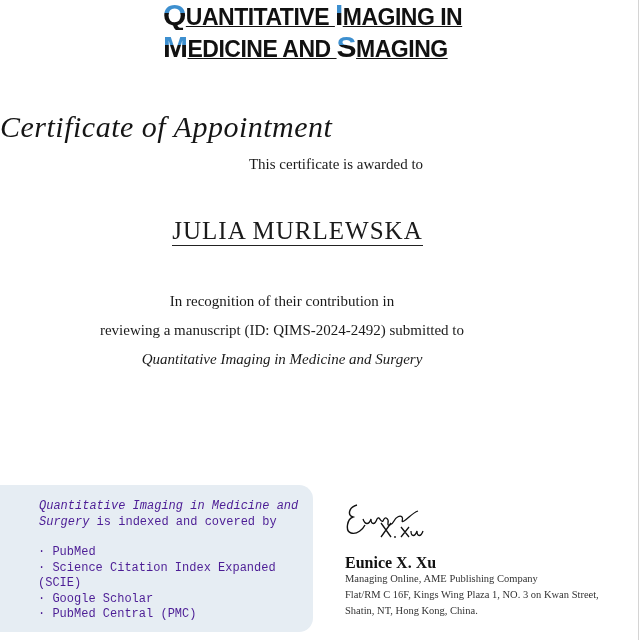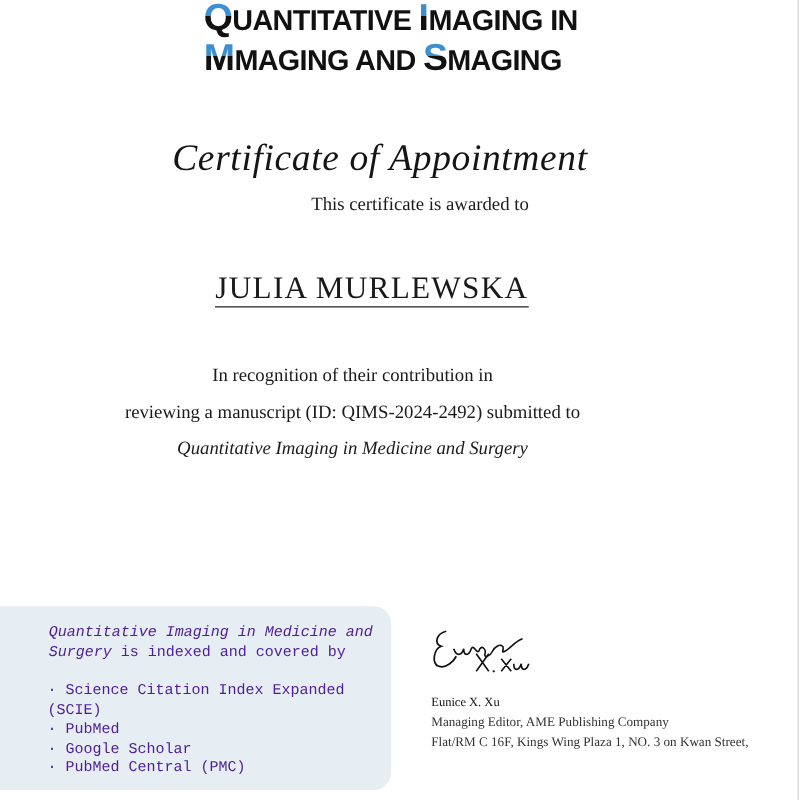--- a/index.html
+++ b/index.html
@@ -9,29 +9,29 @@
       font-family: "Liberation Serif", serif; color: #1a1a1a;
     }
     .right-edge {
       position: absolute; top: 0; right: 1px; width: 1px; height: 640px; background: #d4d4d4;
     }
     .logo {
       position: absolute; left: 163px; top: 0px; width: 330px;
       font-family: "Liberation Sans", sans-serif; font-weight: bold;
       color: #111; line-height: 30px;
     }
-    .logo-line { white-space: nowrap; letter-spacing: -0.5px; }
+    .logo-line { white-space: nowrap; letter-spacing: -0.5px; text-decoration: underline; }
     .logo-line.l1 { height: 32px; }
     .logo-line.l2 { height: 32px; }
     .cap { font-size: 30px; position: relative; display: inline-block;
       background: linear-gradient(to bottom, #3d8fcf 0%, #3d8fcf 42%, #111 42%, #111 100%);
       -webkit-background-clip: text; background-clip: text; color: transparent; }
     .small { font-size: 23px; }
     .cert-title {
-      position: absolute; left: 0; width: 608px; top: 110px; text-align: center;
+      position: absolute; left: 0; width: 608px; top: 110px; text-align: left;
       font-family: "Liberation Serif", serif; font-style: italic; font-size: 30px;
       letter-spacing: 0.5px; color: #151515;
     }
     .awarded {
       position: absolute; left: 16px; width: 640px; top: 156px; text-align: center; font-size: 15px;
     }
     .recipient {
       position: absolute; left: 0; width: 595px; top: 217px; text-align: center;
     }
     .recipient span {
@@ -47,63 +47,64 @@
       font-family: Liberation Mono, monospace; font-size: 12px; color: #4c1d95;
     }
     .index-intro { position: absolute; left: 39px; top: 13px; line-height: 16px; width: 270px; }
     .index-intro .ital { font-style: italic; }
     .index-list { position: absolute; left: 38px; top: 60px; line-height: 15.5px; margin: 0; padding: 0; list-style: none; }
     .index-list li::before { content: "· "; }
     .signature { position: absolute; left: 343px; top: 497px; width: 100px; height: 50px; }
     .signer {
       position: absolute; left: 345px; top: 555px; font-size: 10.5px; line-height: 16px; color: #333;
     }
-    .signer .name { font-weight: normal; font-size: 10px; color: #111; }
+    .signer .name { font-weight: bold; font-size: 16px; color: #111; }
   </style>
 </head>
 <body>
 
 <div class="right-edge"></div>
 
 <div class="logo">
   <div class="logo-line l1">
     <span class="cap">Q</span><span class="small">UANTITATIVE </span><span class="cap">I</span><span class="small">MAGING IN</span>
   </div>
   <div class="logo-line l2">
-    <span class="cap">M</span><span class="small">MAGING AND </span><span class="cap">S</span><span class="small">MAGING</span>
+    <span class="cap">M</span><span class="small">EDICINE AND </span><span class="cap">S</span><span class="small">MAGING</span>
   </div>
 </div>
 
 <div class="cert-title">Certificate of Appointment</div>
 <div class="awarded">This certificate is awarded to</div>
 <div class="recipient">
   <span>JULIA MURLEWSKA</span>
 </div>
 
 <div class="body-text">
   <div>In recognition of their contribution in</div>
   <div>reviewing a manuscript (ID: QIMS-2024-2492) submitted to</div>
   <div class="ital">Quantitative Imaging in Medicine and Surgery</div>
 </div>
 
 <div class="index-box">
   <div class="index-intro"><span class="ital">Quantitative Imaging in Medicine and Surgery</span><span> is indexed and covered by</span></div>
   <ul class="index-list">
+    <li>PubMed</li>
     <li>Science Citation Index Expanded (SCIE)</li>
-    <li>PubMed</li>
     <li>Google Scholar</li>
     <li>PubMed Central (PMC)</li>
   </ul>
 </div>
 
 <svg class="signature" viewBox="0 0 100 50">
   <path d="M14 8 C 6 10, 4 18, 10 20 C 4 22, 2 34, 8 36 C 14 38, 20 32, 22 28" fill="none" stroke="#111" stroke-width="1.4"></path>
   <path d="M20 22 c 2 6, 6 6, 8 0 c 0 6, 4 6, 6 0 c 2 -4, 4 4, 6 2 c 2 -6, 6 -2, 5 2 c -1 4, 4 2, 6 -2 c 2 -4, 6 -6, 8 -4 c 2 2, -2 6, 2 4 c 4 -2, 8 -8, 14 -10" fill="none" stroke="#111" stroke-width="1.3"></path>
   <path d="M38 26 l 10 14 M48 26 l -10 14" fill="none" stroke="#111" stroke-width="1.3"></path>
   <circle cx="52" cy="40" r="0.9" fill="#111"></circle>
   <path d="M58 30 l 8 10 M66 30 l -8 10 M68 34 c 0 6, 4 6, 6 0 c 0 6, 4 6, 6 0" fill="none" stroke="#111" stroke-width="1.3"></path>
 </svg>
 
 <div class="signer">
   <div class="name">Eunice X. Xu</div>
-  <div>Managing Editor, AME Publishing Company</div>
+  <div>Managing Online, AME Publishing Company</div>
   <div>Flat/RM C 16F, Kings Wing Plaza 1, NO. 3 on Kwan Street,</div>
+  <div>Shatin, NT, Hong Kong, China.</div>
 </div>
 
 </body></html>

